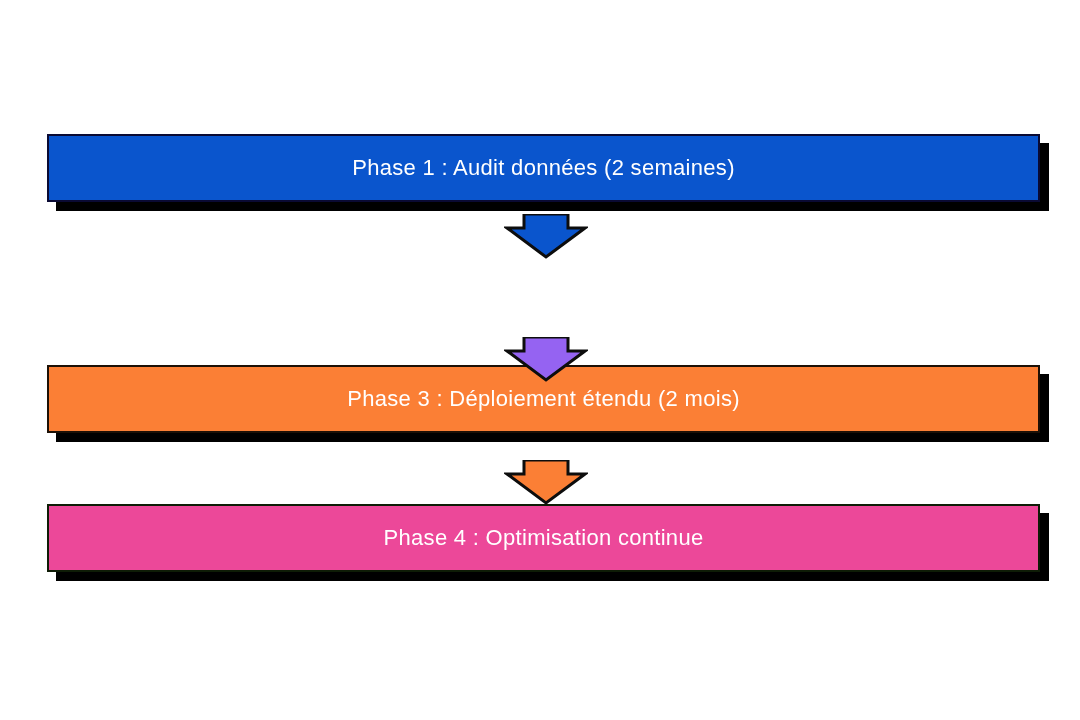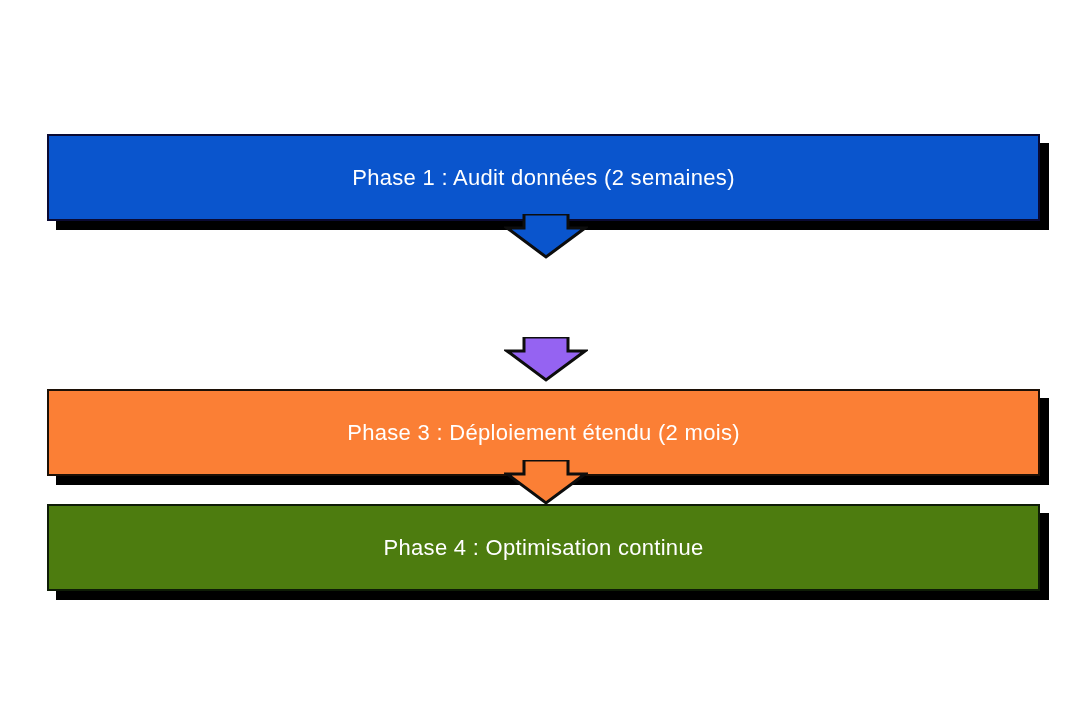--- a/index.html
+++ b/index.html
@@ -13,21 +13,21 @@
     background: #ffffff;
   }
   .canvas {
     position: absolute; inset: 0;
     background: #ffffff;
   }
   .phase-bar {
     position: absolute;
     left: 47px;
     width: 993px;
-    height: 87px;
+    height: 68px;
     box-sizing: border-box;
     border: 2px solid #10102a;
     display: flex;
     align-items: center;
     justify-content: center;
     z-index: 1;
     box-shadow: 9px 9px 0 var(--shadow-color, #000);
   }
   .phase-label {
     color: var(--text-color, #ffffff);
@@ -37,21 +37,21 @@
   }
   .connector {
     position: absolute;
     width: 84px;
     height: 45px;
     z-index: 2;
   }
   .connector svg { display: block; }
   .bar-1 { top: 134px; }
   .bar-2 { top: 257px; }
-  .bar-3 { top: 389px; }
+  .bar-3 { top: 365px; }
   .bar-4 { top: 504px; }
   .conn-1 { left: 504px; top: 214px; }
   .conn-2 { left: 504px; top: 337px; }
   .conn-3 { left: 504px; top: 460px; }
 </style>
 </head>
 <body style="background: rgb(255, 255, 255);">
 
 <div class="canvas">
 
@@ -75,17 +75,17 @@
   <div class="phase-bar bar-3" style="background-color: rgb(251, 127, 53); border-color: rgb(28, 16, 6);">
     <span class="phase-label">Phase 3 : Déploiement étendu (2 mois)</span>
   </div>
 
   <div class="connector conn-3">
     <svg width="84" height="45" viewBox="0 0 84 45" aria-hidden="true">
       <polygon points="20,0 20,14 3,14 42,43 81,14 64,14 64,0" stroke-width="3" fill="#FB7F35" style="stroke: rgb(13, 13, 13);"></polygon>
     </svg>
   </div>
 
-  <div class="phase-bar bar-4" style="background-color: #4d7c0f; border-color: rgb(14, 28, 6);">
+  <div class="phase-bar bar-4" style="background-color: #ec4899; border-color: rgb(14, 28, 6);">
     <span class="phase-label">Phase 4 : Optimisation continue</span>
   </div>
 
 </div>
 
 </body></html>

